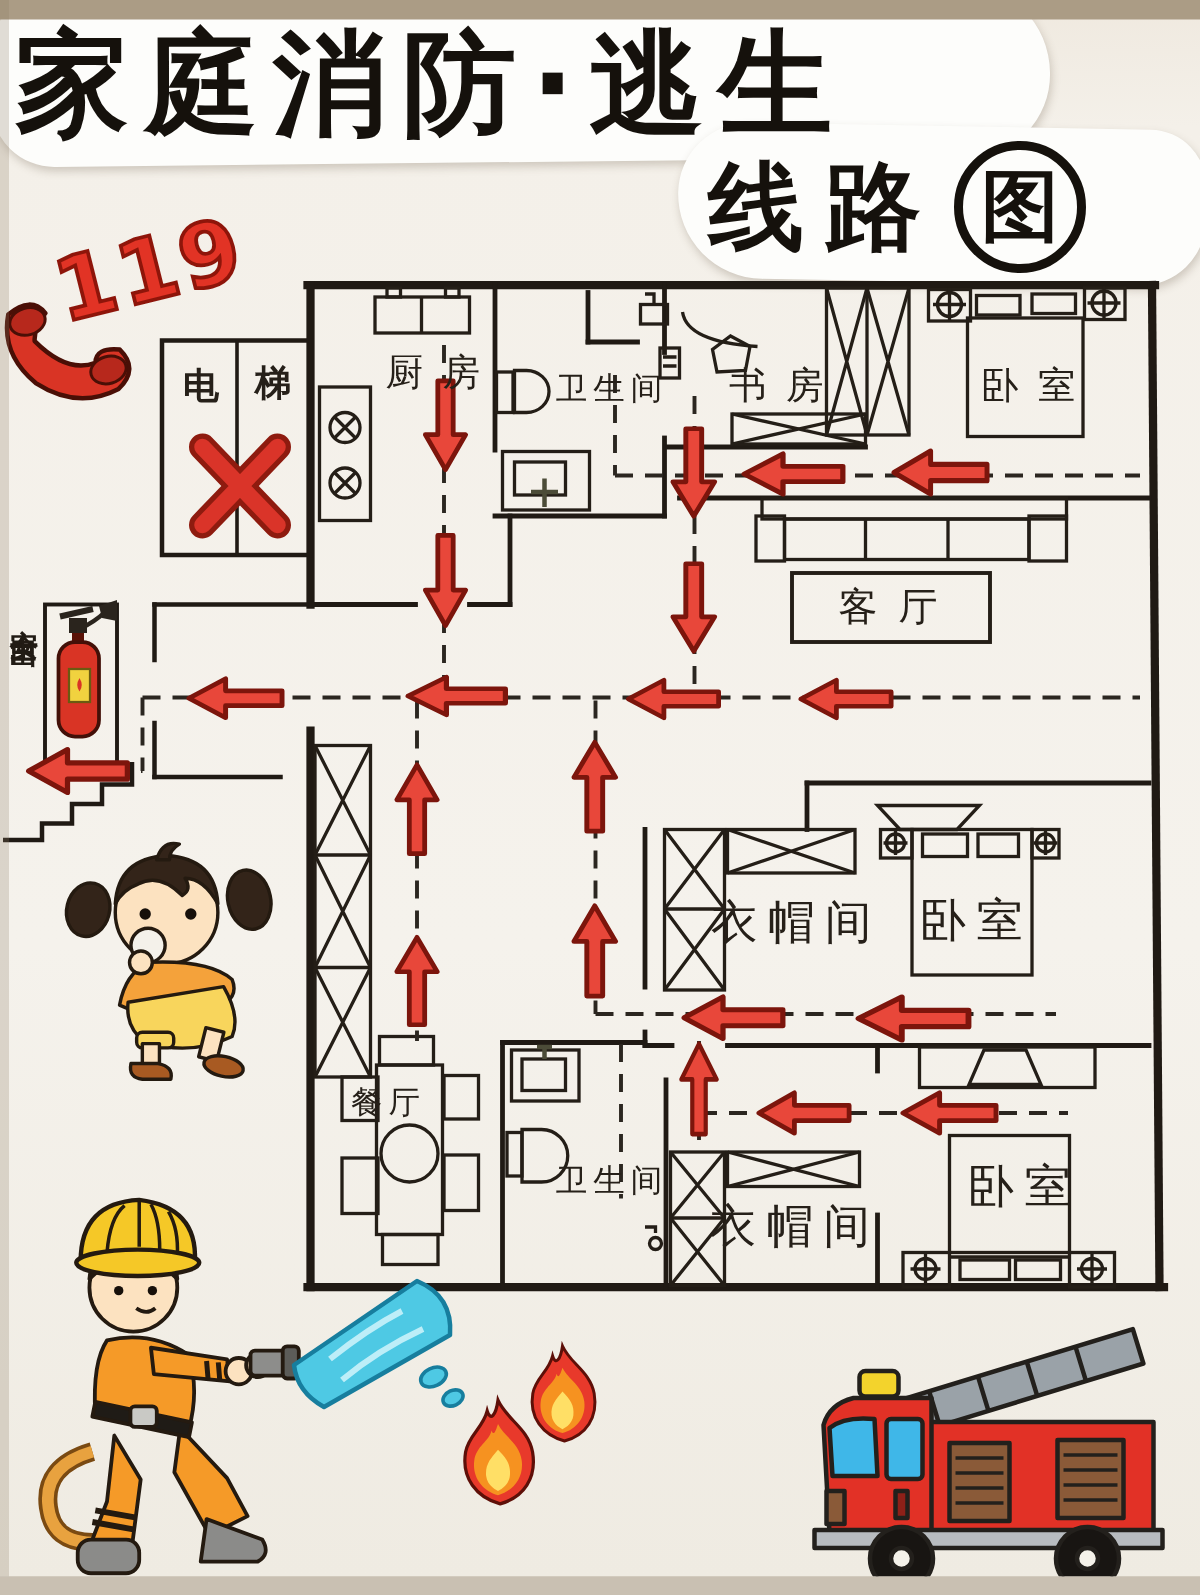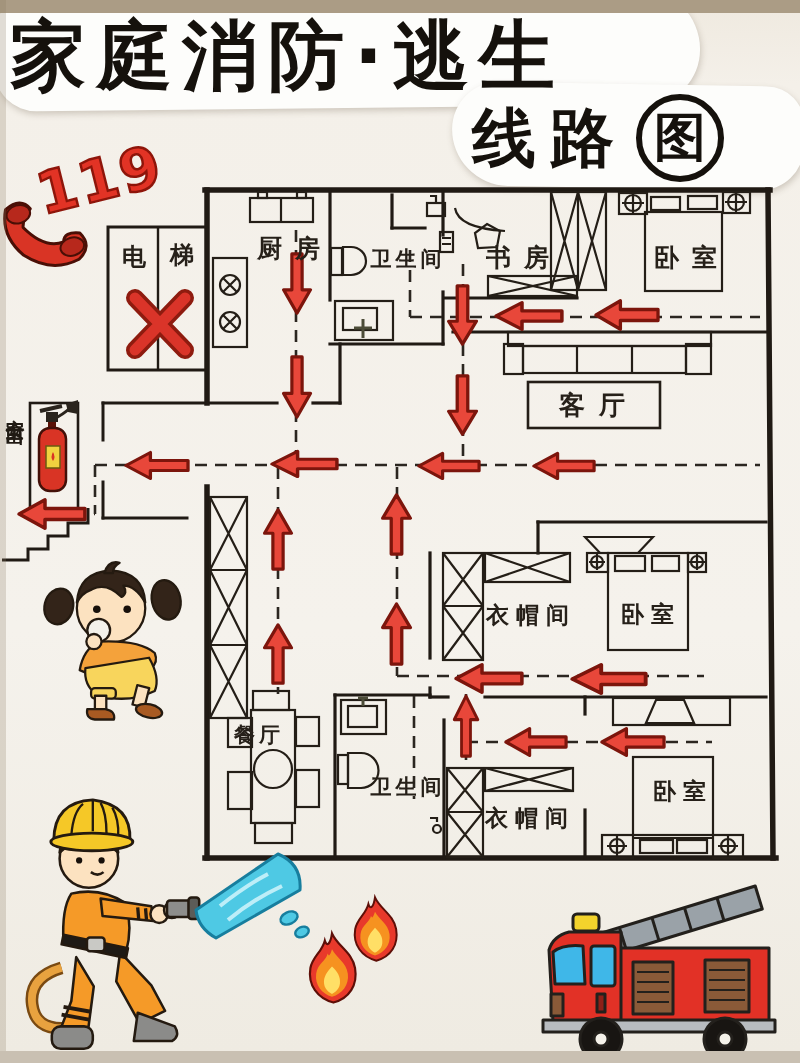--- a/index.html
+++ b/index.html
@@ -17,23 +17,23 @@
   #title-line1{position:absolute;left:10px;top:6px;font-size:76px;font-weight:900;letter-spacing:10px;color:#15110c;white-space:nowrap;}
   #title-line2{position:absolute;left:472px;top:94px;font-size:64px;font-weight:900;letter-spacing:14px;color:#15110c;white-space:nowrap;display:flex;align-items:center;}
   #title-circle{display:inline-flex;align-items:center;justify-content:center;width:76px;height:76px;margin-left:8px;
     border:6px solid #15110c;border-radius:50%;font-size:52px;letter-spacing:0;}
   #emergency-number{position:absolute;left:36px;top:146px;font-size:58px;font-weight:900;color:#e23325;
     -webkit-text-stroke:2.5px #8e150a;transform:rotate(-14deg);letter-spacing:2px;}
   svg{display:block;}
   #plan-svg{position:absolute;left:0;top:0;}
   .arrow{position:absolute;}
   .arrow svg{width:100%;height:100%;}
-  .rlabel{position:absolute;transform:translate(-50%,-50%);font-weight:700;color:#262019;white-space:nowrap;}
+  .rlabel{position:absolute;transform:translate(-50%,-50%);font-weight:400;color:#262019;white-space:nowrap;}
   .fs25{font-size:25px;letter-spacing:13px;}
-  .fs23{font-size:23px;letter-spacing:7px;}
+  .fs23{font-size:31px;letter-spacing:7px;}
   .fs21{font-size:21px;letter-spacing:4px;}
   #label-living{font-size:26px;letter-spacing:14px;}
   #label-exit{position:absolute;left:3px;top:404px;height:96px;writing-mode:vertical-rl;
     font-size:19px;font-weight:700;letter-spacing:3px;color:#211b14;}
   .elv{position:absolute;transform:translate(-50%,-50%);font-size:24px;font-weight:700;color:#262019;}
   .deco{position:absolute;}
 </style>
 </head>
 <body>
 

